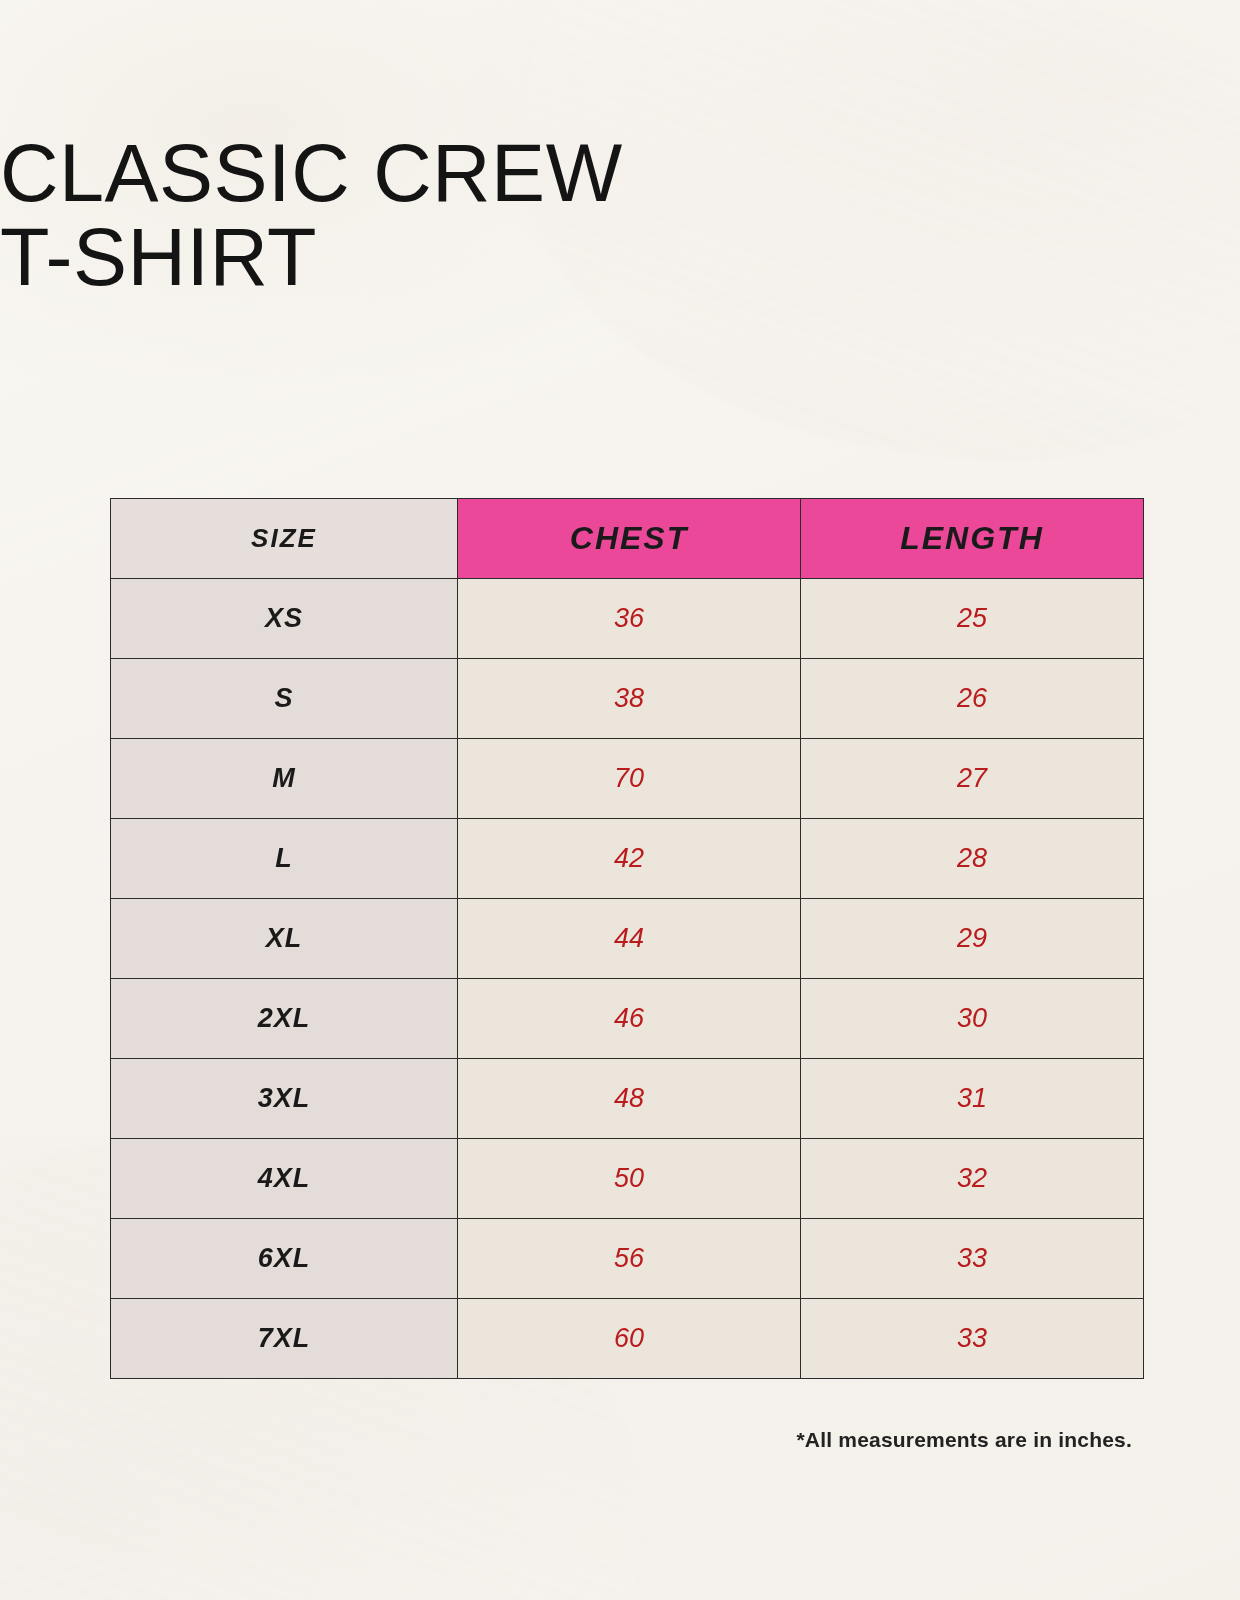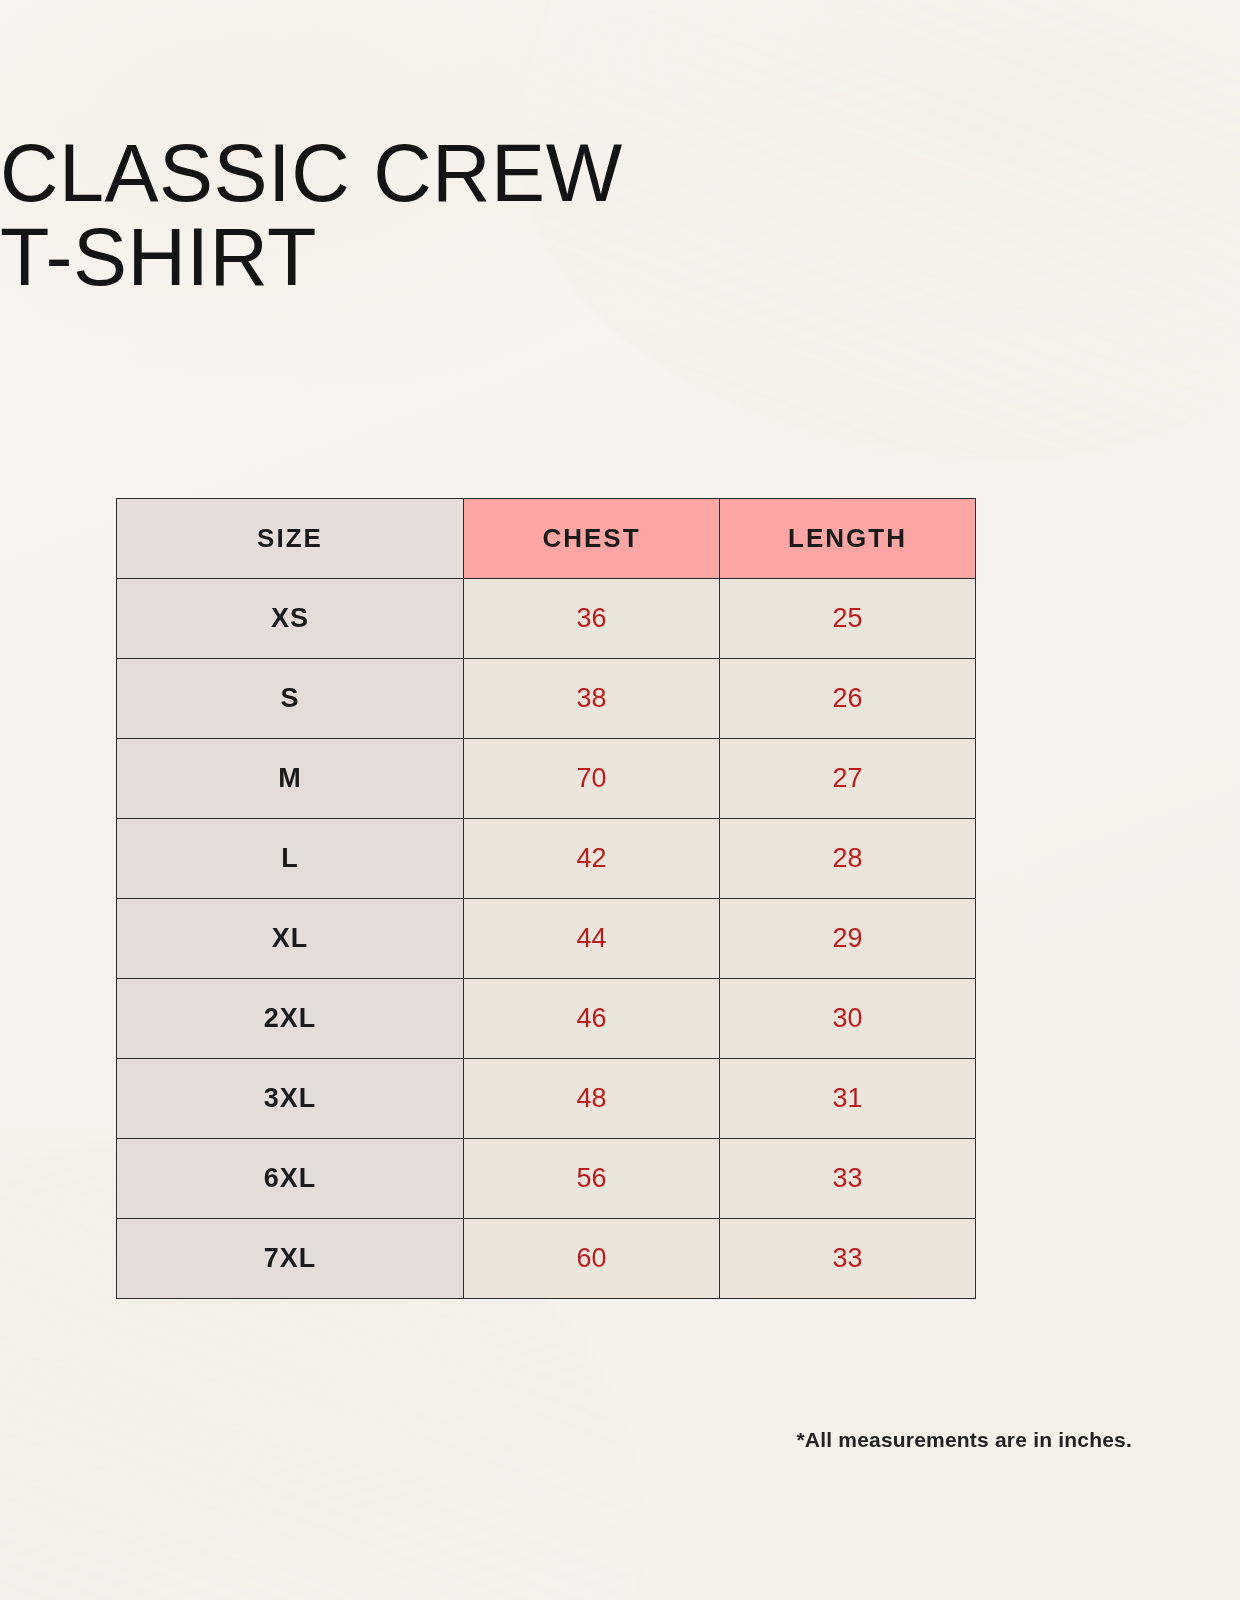--- a/index.html
+++ b/index.html
@@ -85,22 +85,23 @@
     font-size: 30px;
     font-weight: bold;
     letter-spacing: 2.2px;
     color: #141414;
     background: transparent;
   }
 
   .table-wrap {
     position: absolute;
     top: 498px;
-    left: 116px;
-    width: 860px;
+    left: 110px;
+    width: 1034px;
+    font-style: italic;
   }
   table.size-table {
     border-collapse: collapse;
     width: 100%;
     table-layout: fixed;
   }
   table.size-table th,
   table.size-table td {
     border: 1.5px solid #2b2b2b;
     height: 77px;
@@ -109,22 +110,22 @@
   }
   th.col-size {
     width: 344px;
     background: #e6dedb;
     font-size: 26px;
     font-weight: bold;
     letter-spacing: 2px;
     color: #1a1a1a;
   }
   th.col-measure {
-    background: #fca5a5;
-    font-size: 26px;
+    background: #ec4899;
+    font-size: 32px;
     font-weight: bold;
     letter-spacing: 2px;
     color: #1a1a1a;
   }
   td.cell-size {
     background: #e4dcd8;
     font-size: 27px;
     font-weight: bold;
     color: #1a1a1a;
     letter-spacing: 1px;
@@ -200,20 +201,25 @@
           <td class="cell-size">2XL</td>
           <td class="cell-value">46</td>
           <td class="cell-value">30</td>
         </tr>
         <tr>
           <td class="cell-size">3XL</td>
           <td class="cell-value">48</td>
           <td class="cell-value">31</td>
         </tr>
         <tr>
+          <td class="cell-size">4XL</td>
+          <td class="cell-value">50</td>
+          <td class="cell-value">32</td>
+        </tr>
+        <tr>
           <td class="cell-size">6XL</td>
           <td class="cell-value">56</td>
           <td class="cell-value">33</td>
         </tr>
         <tr>
           <td class="cell-size">7XL</td>
           <td class="cell-value">60</td>
           <td class="cell-value">33</td>
         </tr>
       </tbody>

